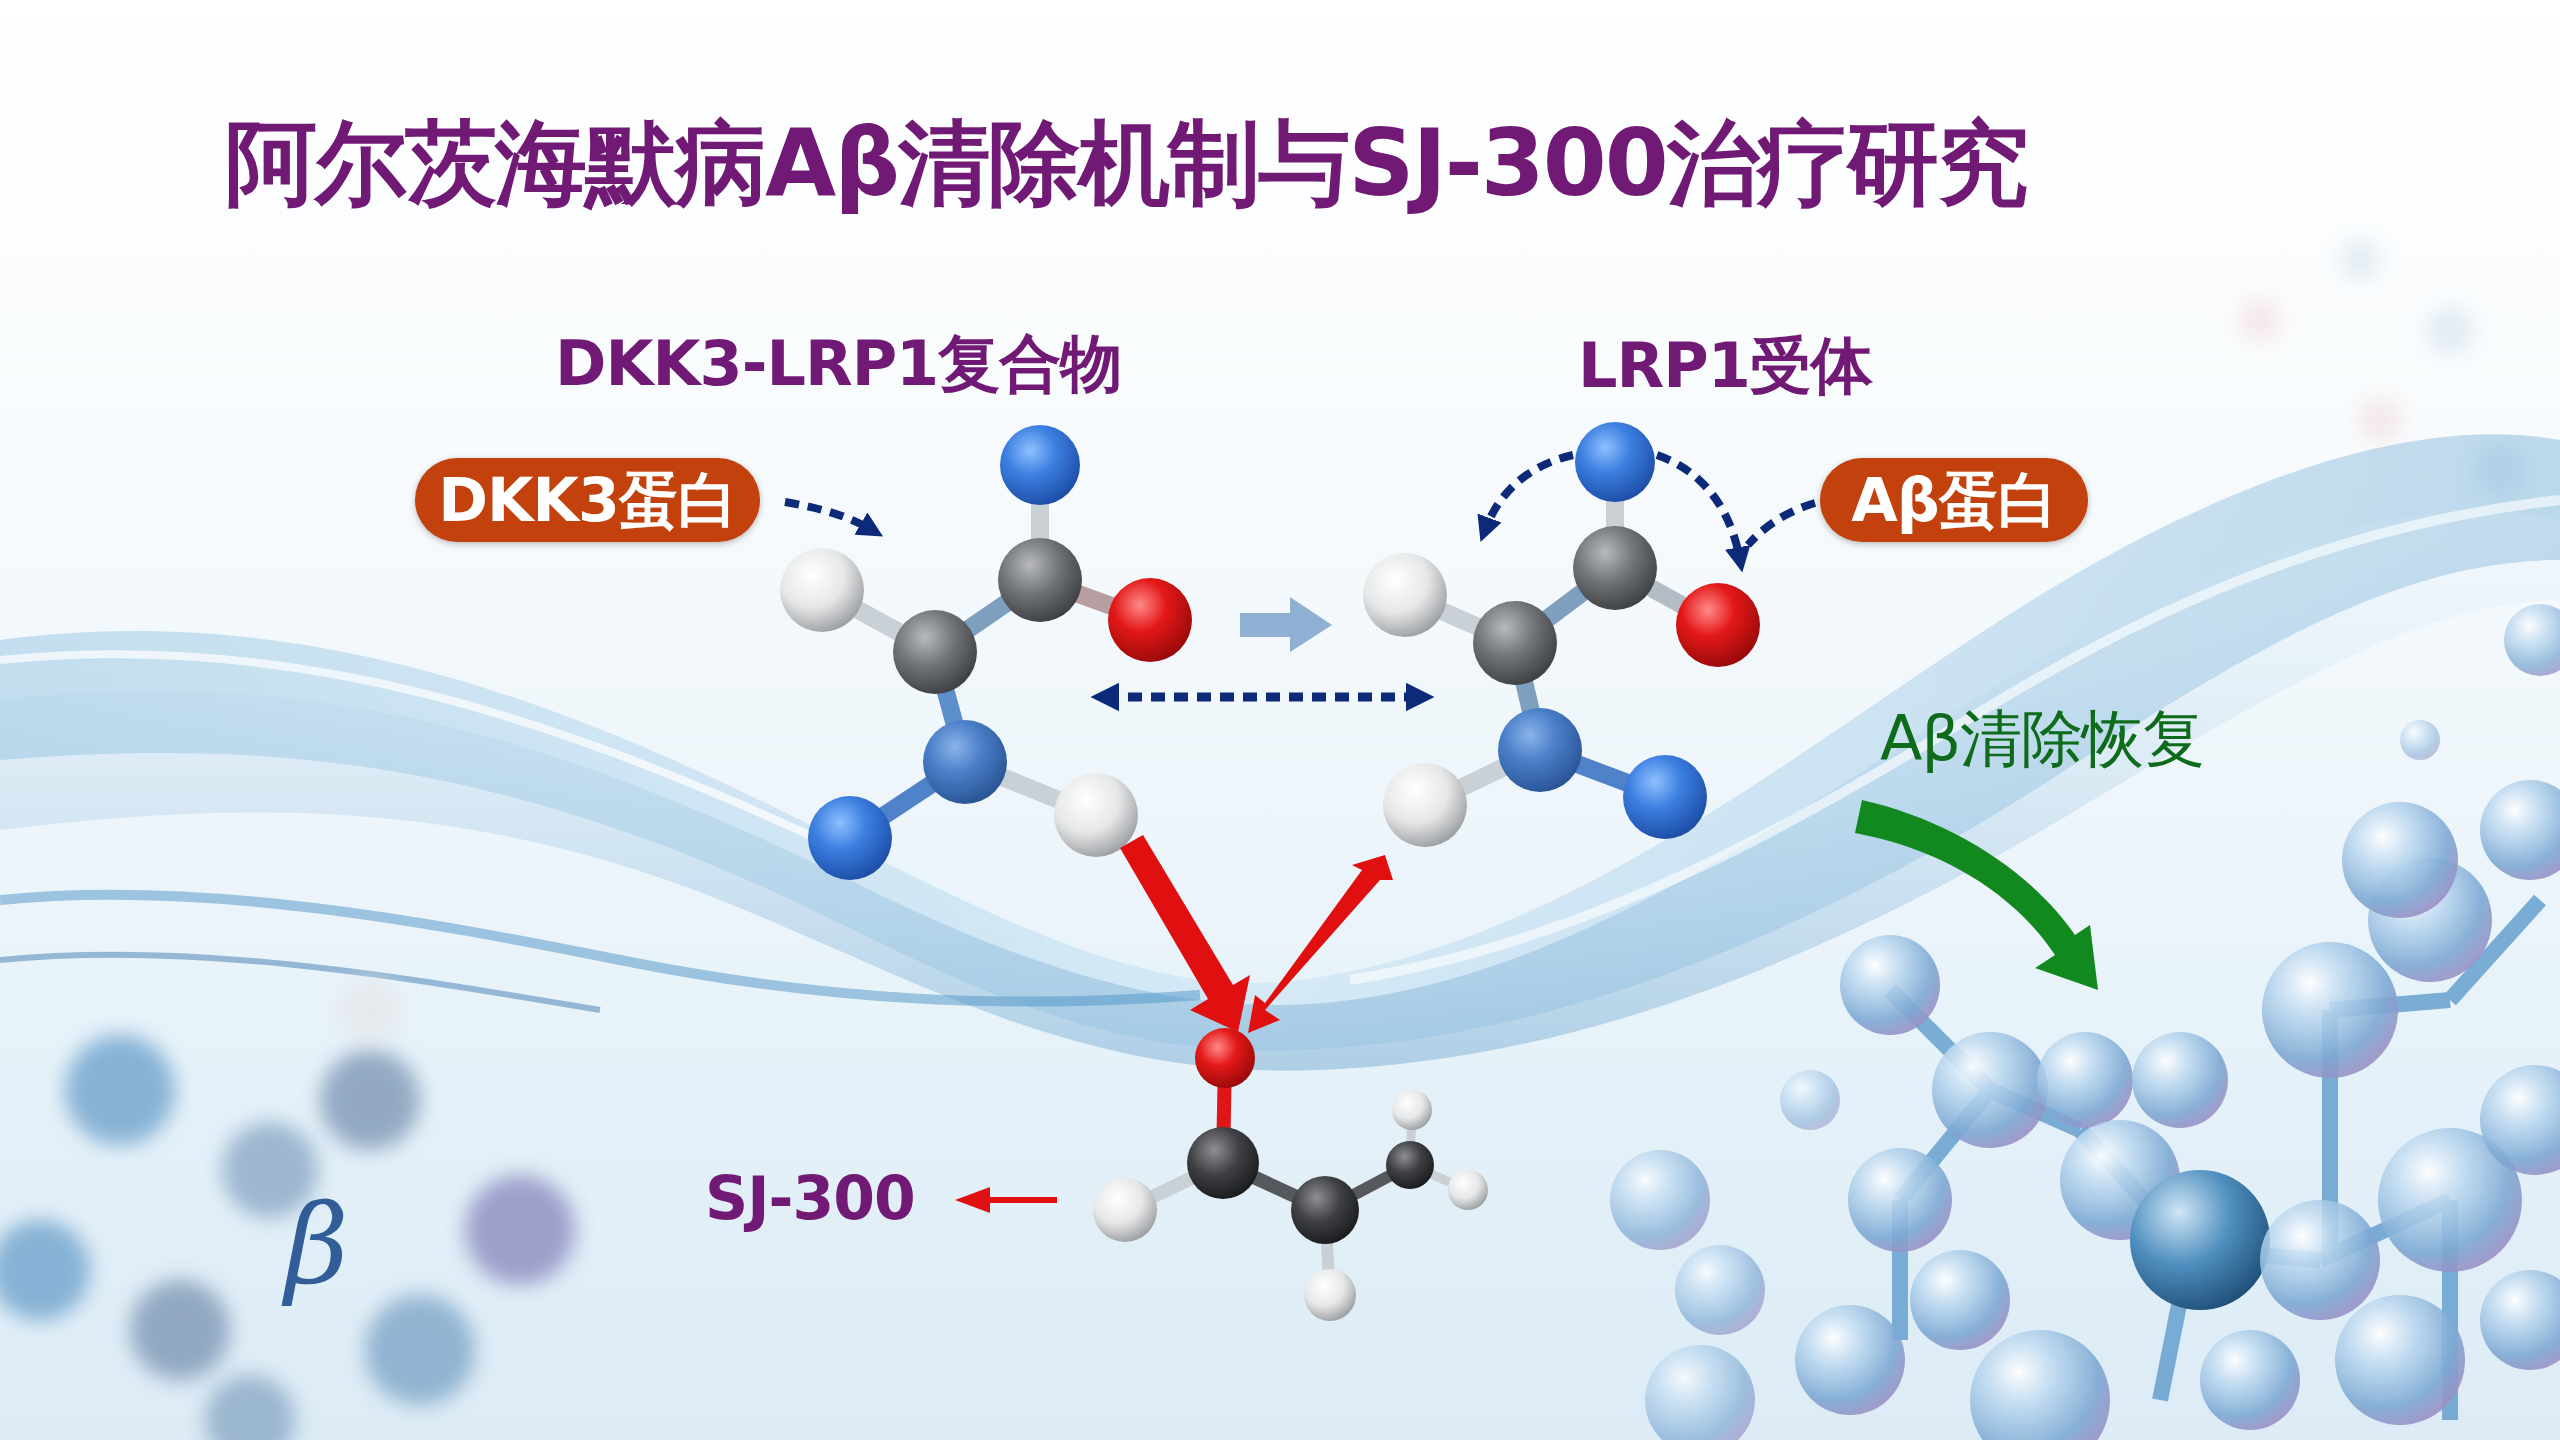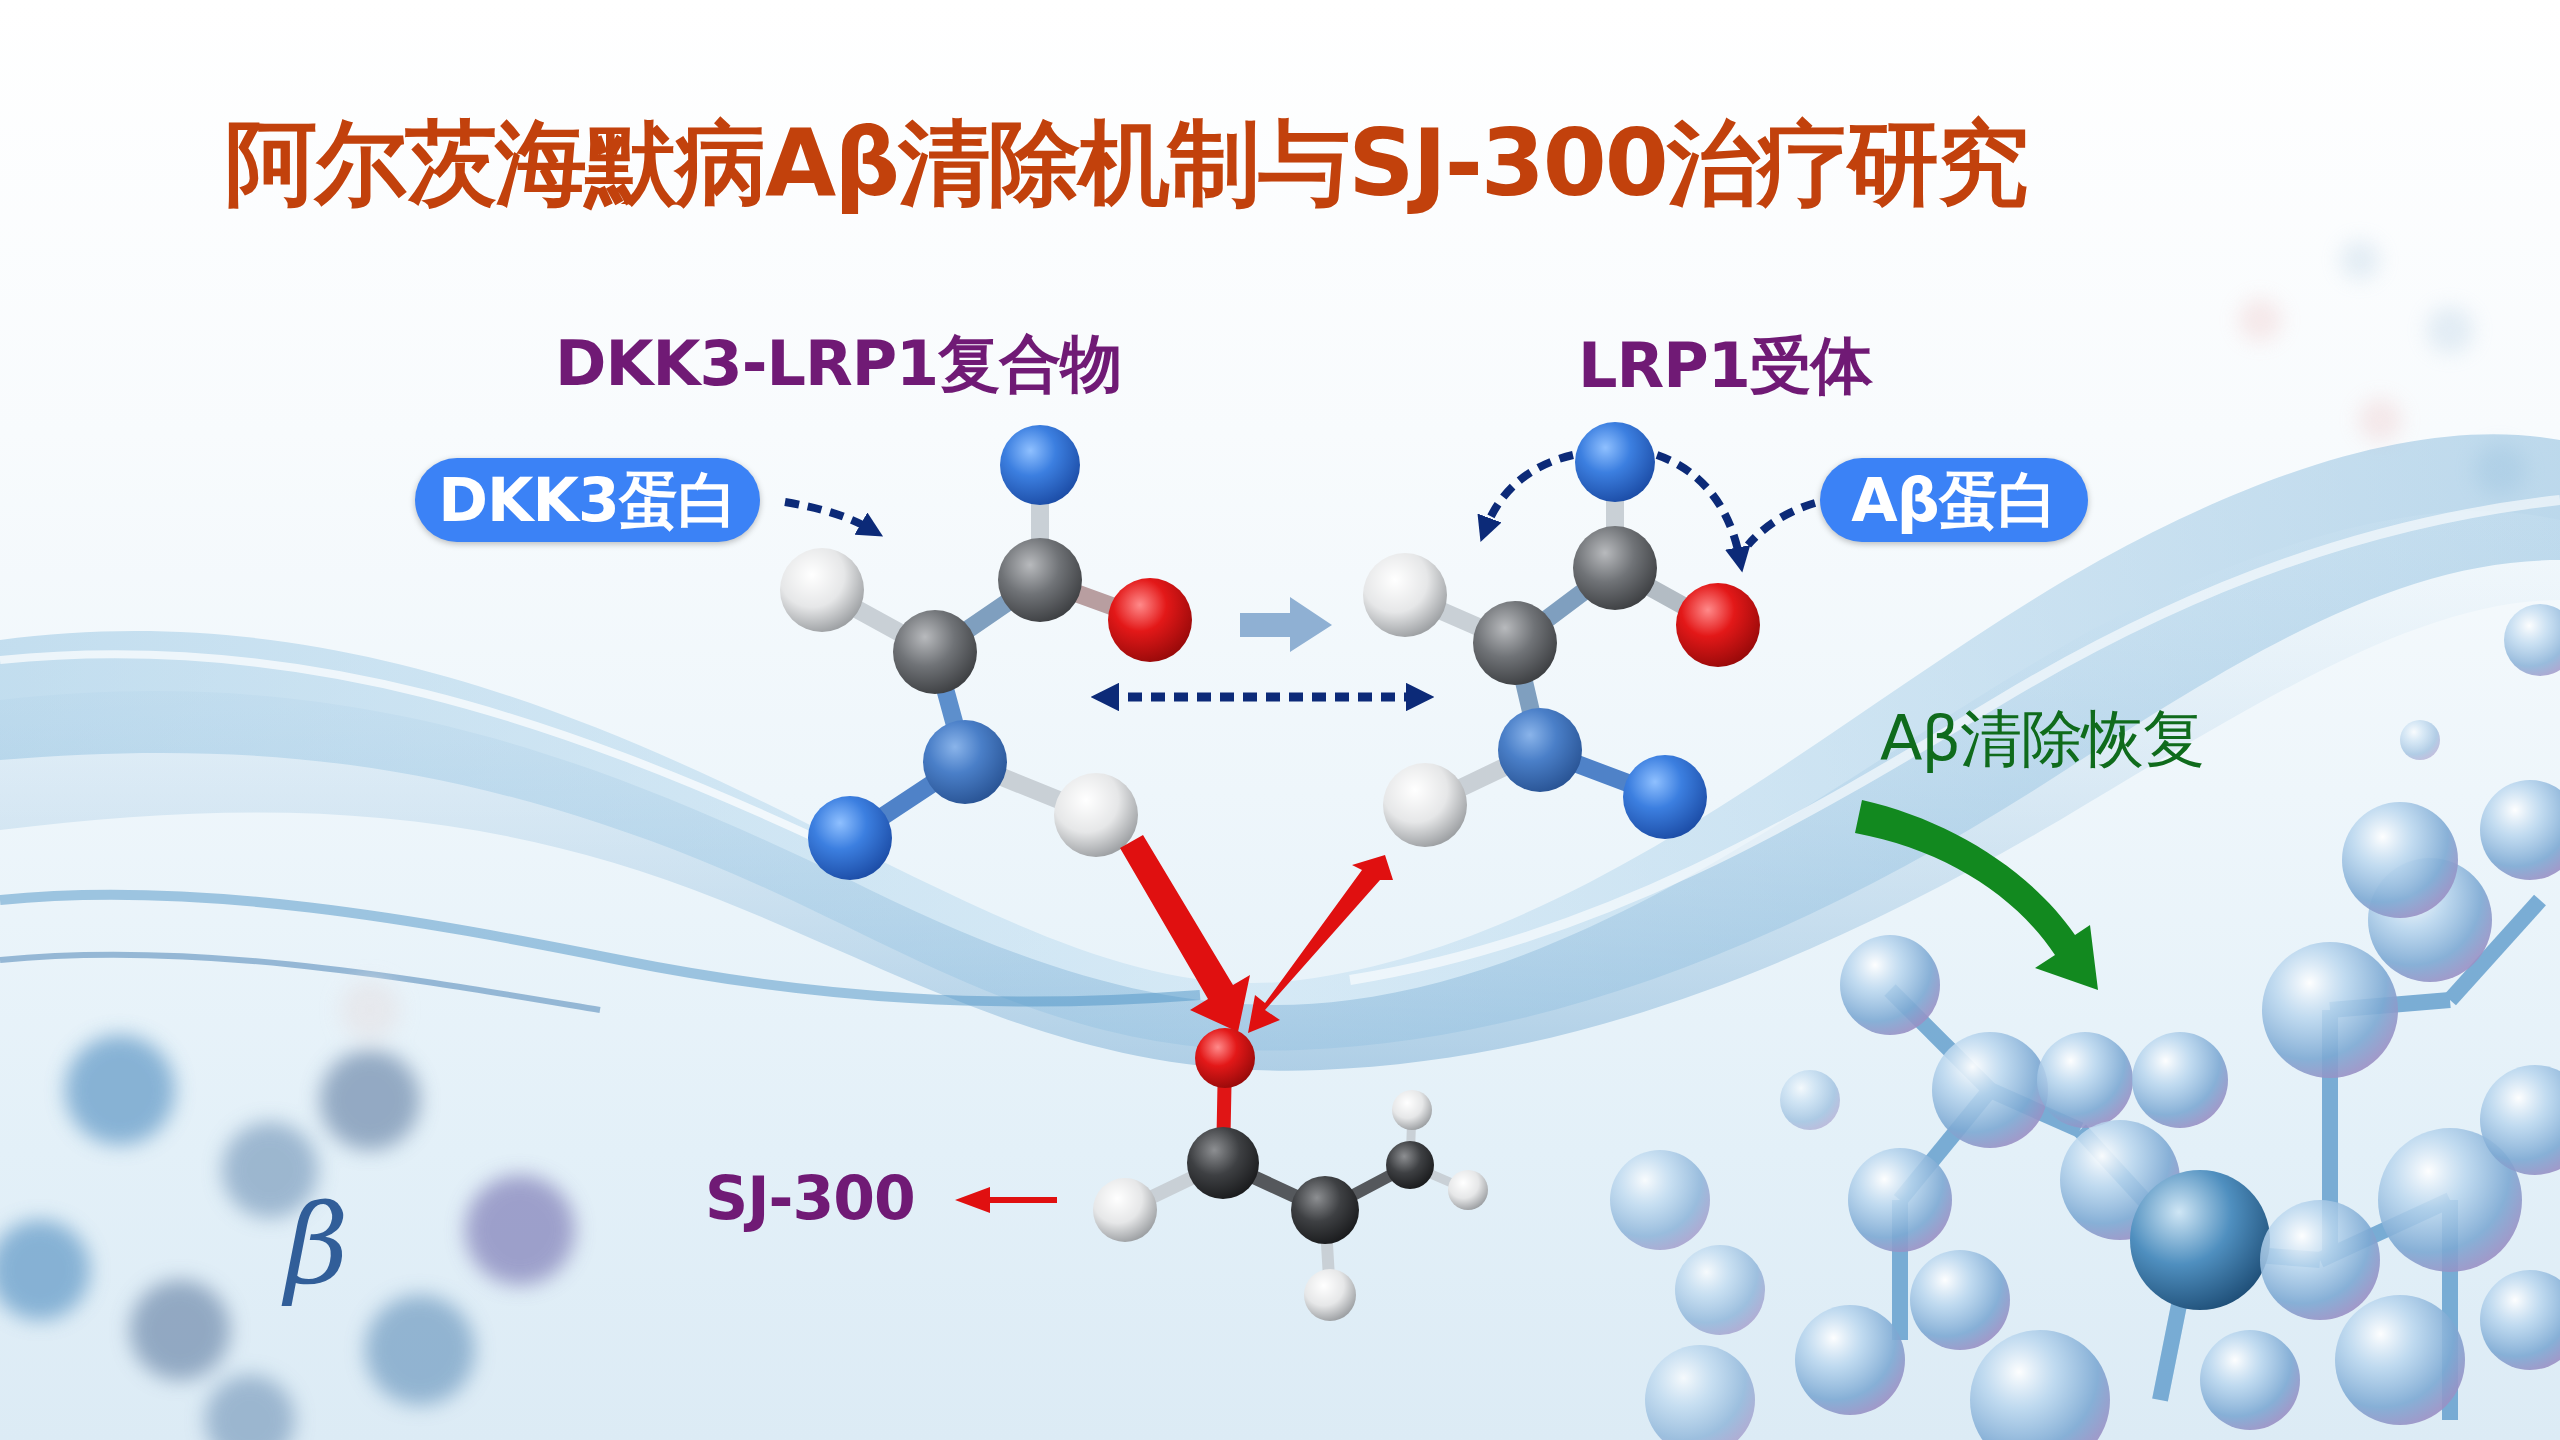--- a/index.html
+++ b/index.html
@@ -5,28 +5,28 @@
   html, body { margin:0; padding:0; }
   body {
     width:2560px; height:1440px; overflow:hidden; position:relative;
     font-family: "DejaVu Sans", "Liberation Sans", sans-serif;
     background: linear-gradient(180deg, #ffffff 0%, #f8fbfd 30%, #eef6fb 55%, #e3f0f8 80%, #dcebf5 100%);
   }
   .layer { position:absolute; left:0; top:0; width:2560px; height:1440px; }
   .title {
     position:absolute; left:0; width:2252px; top:118px; text-align:center;
     font-family:"DejaVu Sans", sans-serif; font-weight:bold; font-size:92px;
-    letter-spacing:-2px; color:#c2410c; line-height:1;
+    letter-spacing:-2px; color:#701a75; line-height:1;
   }
   .label-black {
     position:absolute; font-family:"DejaVu Sans", sans-serif; font-weight:bold;
     color:#701a75; line-height:1; letter-spacing:-1px;
   }
   .pill {
-    position:absolute; background:#3b82f6; color:#ffffff;
+    position:absolute; background:#c2410c; color:#ffffff;
     border-radius:42px; font-family:"DejaVu Sans", sans-serif; font-weight:bold;
     font-size:60px; line-height:84px; text-align:center; letter-spacing:-1px;
     box-shadow: 0 2px 6px rgba(0,0,0,0.25);
   }
   .green-label {
     position:absolute; font-family:"DejaVu Sans", sans-serif; font-weight:normal;
     color:#0f6b1c; font-size:62px; line-height:1; letter-spacing:-1px;
   }
   .beta {
     position:absolute; font-family:"DejaVu Serif", serif; font-style:italic;

